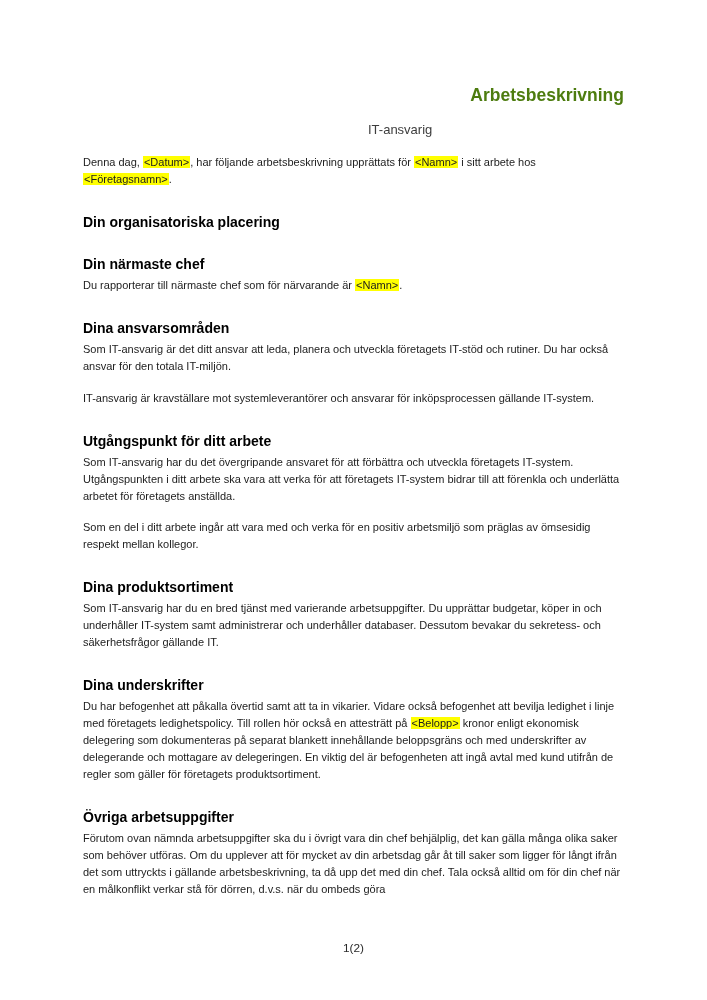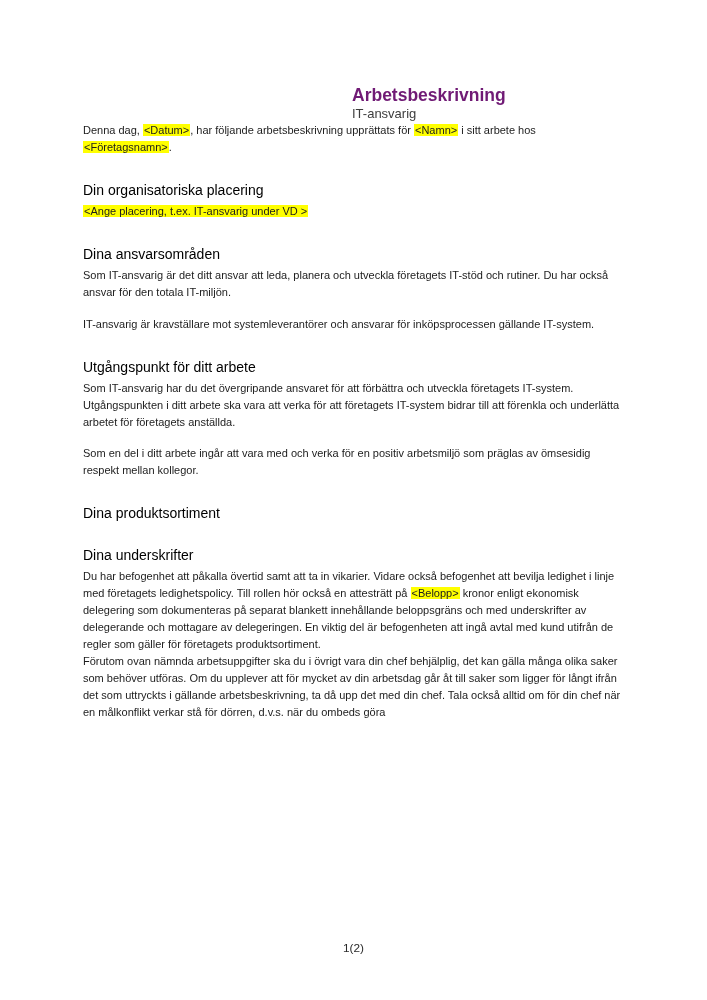--- a/index.html
+++ b/index.html
@@ -22,46 +22,47 @@
     width: 541px;
   }
   .doc-header {
     margin-top: 85px;
     margin-left: 269px;
   }
   .doc-title {
     font-size: 17.5px;
     line-height: 21px;
     font-weight: bold;
-    color: #701a75;
+    color: #4d7c0f;
     margin: 0;
+    text-align: right;
   }
   .doc-subtitle {
     font-size: 13px;
     line-height: 16px;
     font-weight: normal;
     color: #3d3d3d;
-    margin: 0;
+    margin: 16px;
   }
   .intro {
     margin-top: 70px;
   }
   p.body-par {
     font-size: 11px;
     line-height: 17px;
     margin: 0;
     color: #1c1c1c;
   }
   p.body-par + p.body-par {
     margin-top: 14.5px;
   }
   h2.section-heading {
     font-size: 14px;
     line-height: 16px;
-    font-weight: normal;
+    font-weight: bold;
     color: #000000;
     margin: 26px 0 5px 0;
   }
   mark.hl {
     background: var(--hl-color, #ffff00);
     color: inherit;
     padding: 0 1px;
   }
   .footer {
     position: absolute;
@@ -82,39 +83,44 @@
   <div class="doc-header">
     <div class="doc-title">Arbetsbeskrivning</div>
     <div class="doc-subtitle">IT-ansvarig</div>
   </div>
 
   <p class="body-par intro"><span>Denna dag, </span><mark class="hl">&lt;Datum&gt;</mark><span>, har följande arbetsbeskrivning upprättats för </span><mark class="hl">&lt;Namn&gt;</mark><span> i sitt arbete hos </span><mark class="hl">&lt;Företagsnamn&gt;</mark><span>.</span></p>
 
   <div>
       <div>
         <h2 class="section-heading">Din organisatoriska placering</h2>
-        <p class="body-par"><mark class="hl">&lt;Ange placering, t.ex. IT-ansvarig under VD &gt;</mark></p>
+      </div>
+      <div>
+        <h2 class="section-heading">Din närmaste chef</h2>
+        <p class="body-par"><span>Du rapporterar till närmaste chef som för närvarande är </span><mark class="hl">&lt;Namn&gt;</mark><span>.</span></p>
       </div>
       <div>
         <h2 class="section-heading">Dina ansvarsområden</h2>
         <p class="body-par"><span>Som IT-ansvarig är det ditt ansvar att leda, planera och utveckla företagets IT-stöd och rutiner. Du har också ansvar för den totala IT-miljön.</span></p>
         <p class="body-par"><span>IT-ansvarig är kravställare mot systemleverantörer och ansvarar för inköpsprocessen gällande IT-system.</span></p>
       </div>
       <div>
         <h2 class="section-heading">Utgångspunkt för ditt arbete</h2>
         <p class="body-par"><span>Som IT-ansvarig har du det övergripande ansvaret för att förbättra och utveckla företagets IT-system. Utgångspunkten i ditt arbete ska vara att verka för att företagets IT-system bidrar till att förenkla och underlätta arbetet för företagets anställda.</span></p>
         <p class="body-par"><span>Som en del i ditt arbete ingår att vara med och verka för en positiv arbetsmiljö som präglas av ömsesidig respekt mellan kollegor.</span></p>
       </div>
       <div>
         <h2 class="section-heading">Dina produktsortiment</h2>
+        <p class="body-par"><span>Som IT-ansvarig har du en bred tjänst med varierande arbetsuppgifter. Du upprättar budgetar, köper in och underhåller IT-system samt administrerar och underhåller databaser. Dessutom bevakar du sekretess- och säkerhetsfrågor gällande IT.</span></p>
       </div>
       <div>
         <h2 class="section-heading">Dina underskrifter</h2>
         <p class="body-par"><span>Du har befogenhet att påkalla övertid samt att ta in vikarier. Vidare också befogenhet att bevilja ledighet i linje med företagets ledighetspolicy. Till rollen hör också en attesträtt på </span><mark class="hl">&lt;Belopp&gt;</mark><span> kronor enligt ekonomisk delegering som dokumenteras på separat blankett innehållande beloppsgräns och med underskrifter av delegerande och mottagare av delegeringen. En viktig del är befogenheten att ingå avtal med kund utifrån de regler som gäller för företagets produktsortiment.</span></p>
       </div>
       <div>
+        <h2 class="section-heading">Övriga arbetsuppgifter</h2>
         <p class="body-par"><span>Förutom ovan nämnda arbetsuppgifter ska du i övrigt vara din chef behjälplig, det kan gälla många olika saker som behöver utföras. Om du upplever att för mycket av din arbetsdag går åt till saker som ligger för långt ifrån det som uttryckts i gällande arbetsbeskrivning, ta då upp det med din chef. Tala också alltid om för din chef när en målkonflikt verkar stå för dörren, d.v.s. när du ombeds göra</span></p>
       </div>
     </div>
 
 </div>
 
 <div class="footer">1(2)</div>
 
 </body></html>

